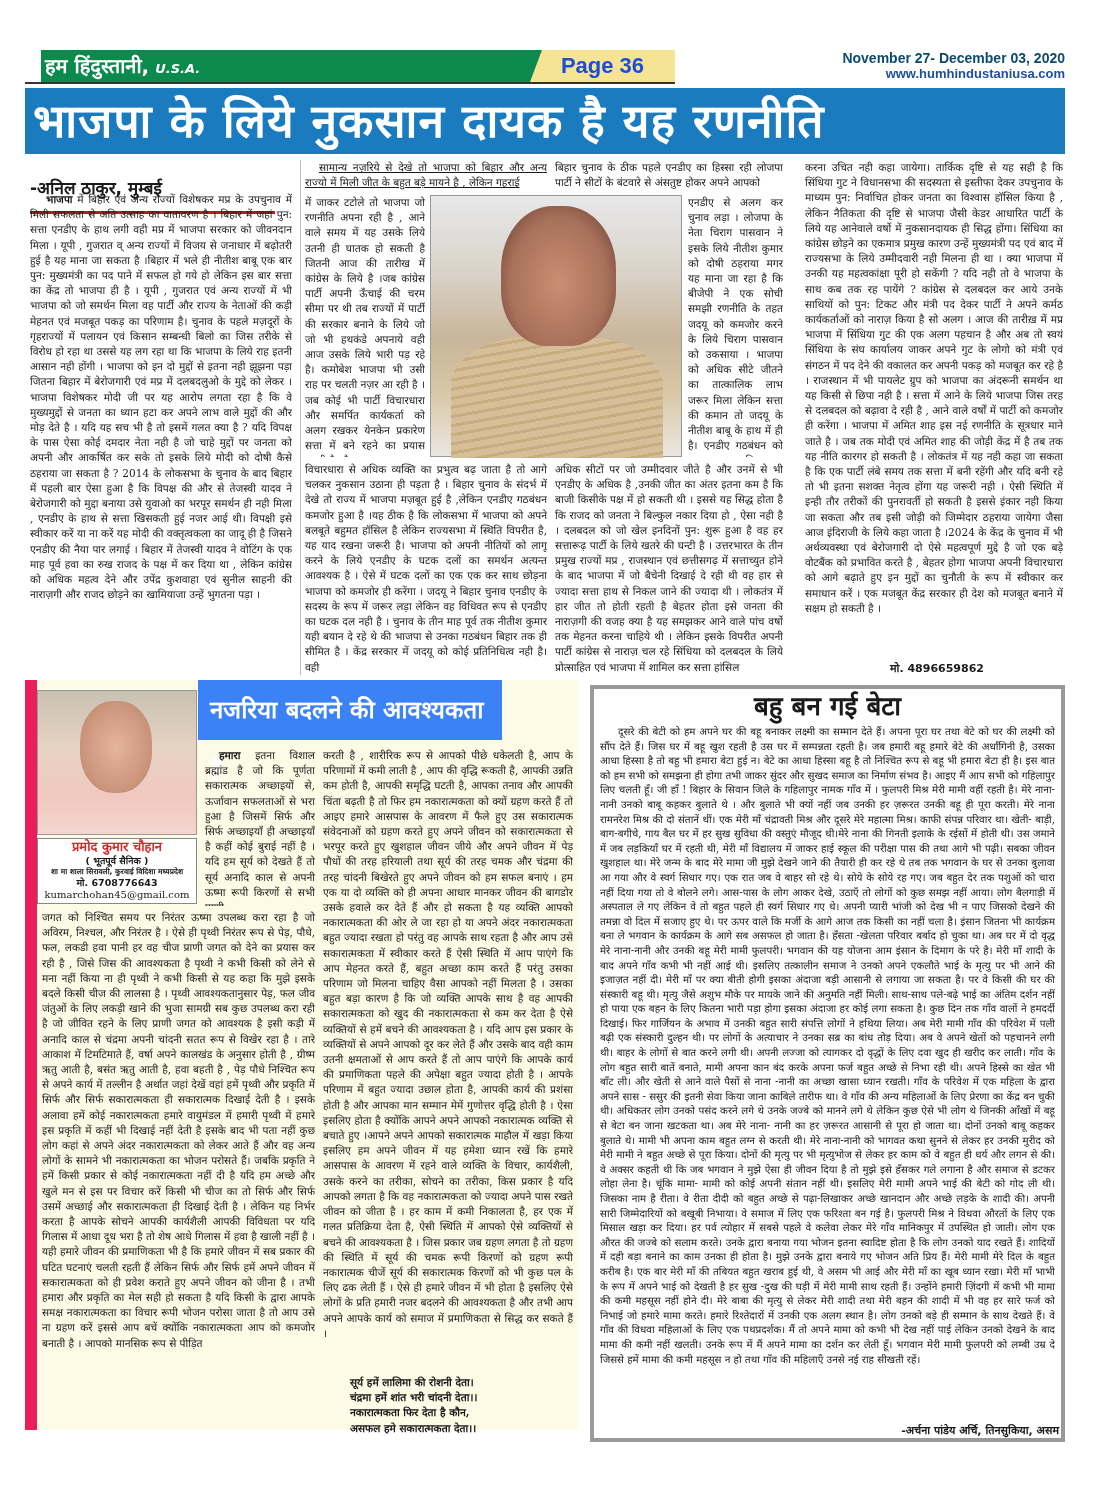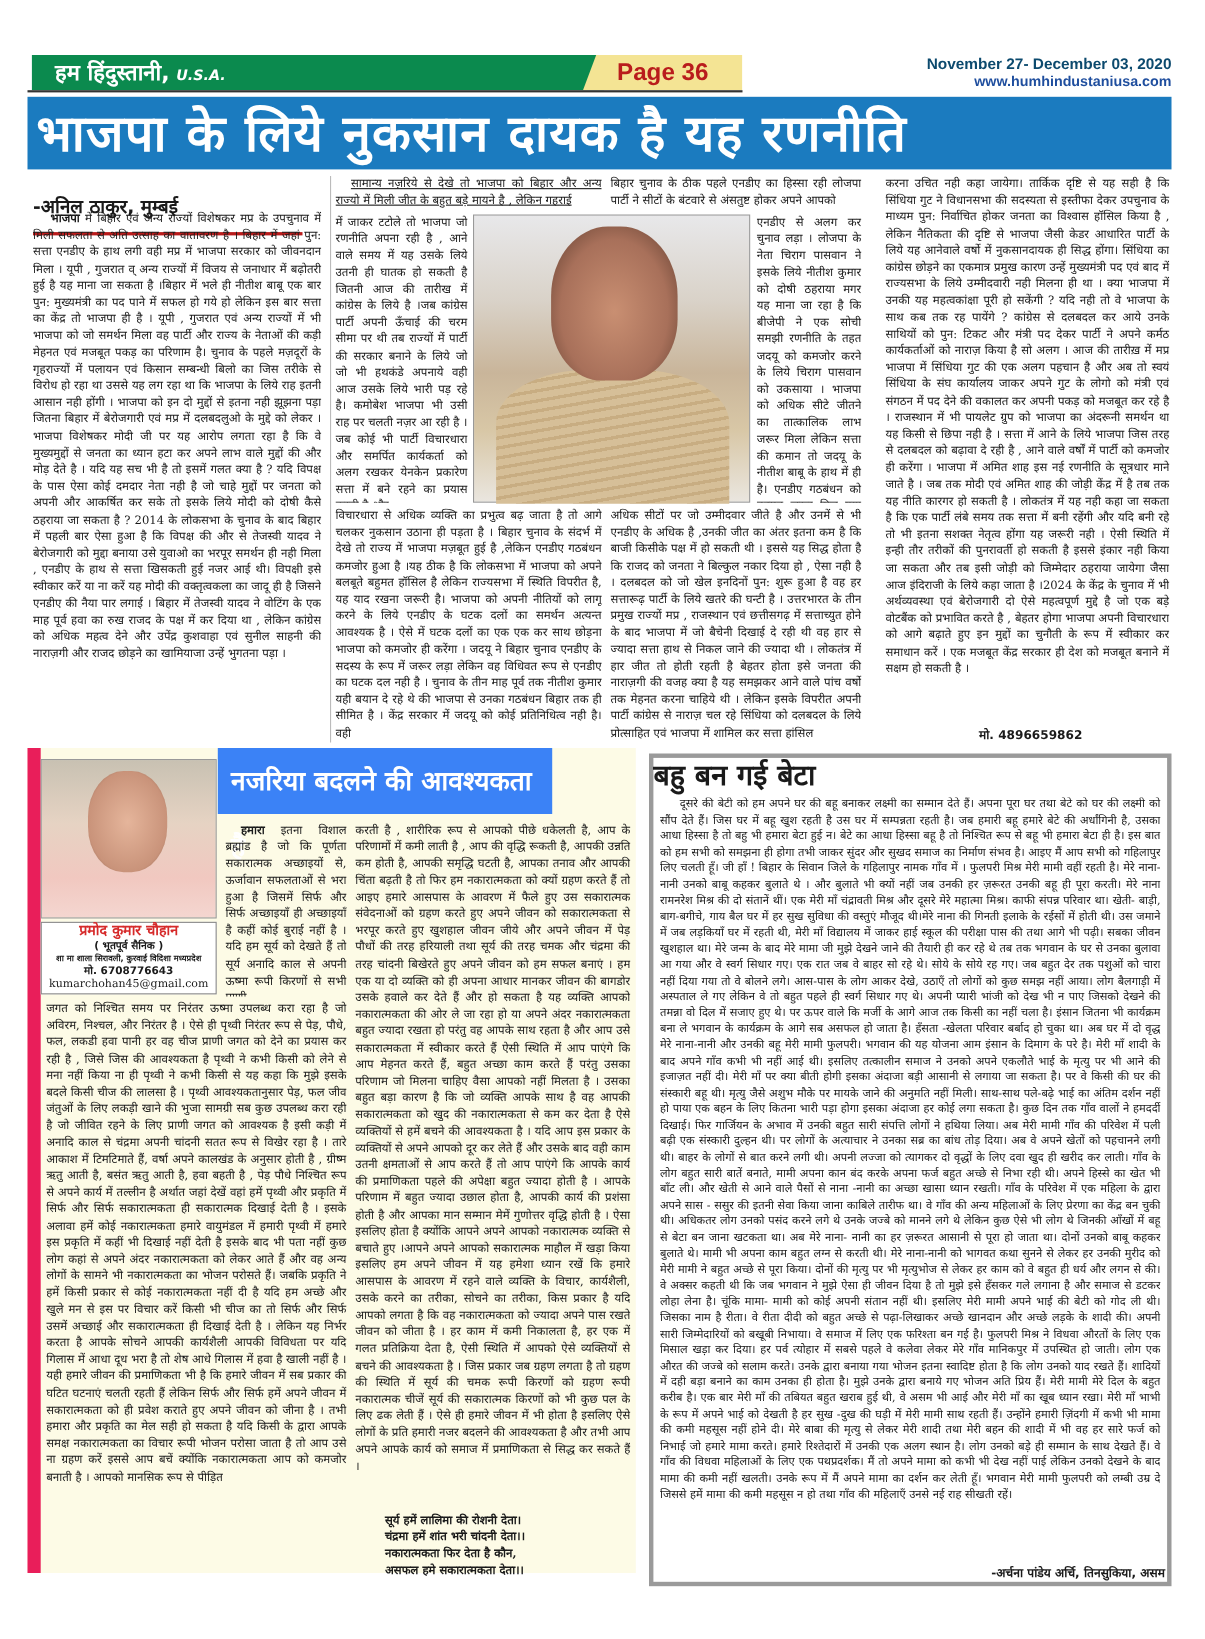--- a/index.html
+++ b/index.html
@@ -1,20 +1,20 @@
 <!DOCTYPE html>
 <html><head>
 <meta charset="utf-8">
 <style>
   * { box-sizing: border-box; margin: 0; padding: 0; }
   body { width: 1095px; height: 1490px; background: #ffffff; font-family: "DejaVu Serif", serif; color: #1a1a1a; overflow: hidden; position: relative; }
   .masthead { position: absolute; left: 25px; top: 50px; width: 1040px; height: 32px; }
-  .mast-green { position: absolute; left: 4px; top: 0; width: 520px; height: 32px; background: #0b8a4e; color: #fff; font-family: "DejaVu Sans", sans-serif; font-weight: bold; font-size: 20px; line-height: 32px; padding-left: 21px; }
+  .mast-green { position: absolute; left: 16px; top: 0; width: 520px; height: 32px; background: #0b8a4e; color: #fff; font-family: "DejaVu Sans", sans-serif; font-weight: bold; font-size: 20px; line-height: 32px; padding-left: 4px; }
   .mast-green .usa { font-style: italic; font-size: 13px; margin-left: 6px; }
-  .mast-page { position: absolute; left: 505px; top: 0; width: 145px; height: 32px; background: #f4e494; clip-path: polygon(12px 0, 100% 0, 100% 100%, 0 100%); font-family: "Liberation Sans", sans-serif; font-weight: bold; font-size: 22px; line-height: 32px; text-align: center; color: #b91c1c; }
+  .mast-page { position: absolute; left: 505px; top: 0; width: 145px; height: 32px; background: #f4e494; clip-path: polygon(12px 0, 100% 0, 100% 100%, 0 100%); font-family: "Liberation Sans", sans-serif; font-weight: bold; font-size: 22px; line-height: 32px; text-align: center; color: #1d4ed8; }
   .mast-rule { position: absolute; left: 0; top: 32px; width: 650px; height: 2px; background: #333; }
   .mast-right { position: absolute; right: 0; top: 0; text-align: right; font-family: "Liberation Sans", sans-serif; font-weight: bold; }
   .mast-date { color: #0c4a6e; font-size: 14px; line-height: 16px; }
   .mast-url { color: #1f4e9e; font-size: 13px; line-height: 16px; }
   .headline { position: absolute; left: 25px; top: 88px; width: 1040px; height: 66px; background: #1b7bbf; color: #fff; font-family: "DejaVu Sans", sans-serif; font-weight: bold; font-size: 46px; line-height: 66px; padding-left: 8px; letter-spacing: 1px; }
   .byline { position: absolute; left: 30px; top: 176px; width: 245px; font-family: "DejaVu Sans", sans-serif; font-weight: bold; font-size: 17px; border-bottom: 3px solid #b91c1c; padding-bottom: 12px; }
   .col { position: absolute; font-size: 10.5px; line-height: 15.2px; text-align: justify; overflow: hidden; }
   .col b { font-weight: bold; }
   .photo-main { position: absolute; left: 430px; top: 195px; width: 252px; height: 262px; background: linear-gradient(180deg, #e8e8ea 0%, #d9d2c8 30%, #c9b59a 55%, #d8c7a6 75%, #eae6df 100%); border: 1px solid #999; }
   .photo-main .face { position: absolute; left: 70px; top: 10px; width: 115px; height: 140px; background: radial-gradient(ellipse at 50% 55%, #c98f72 0%, #a8705a 60%, #5a3a2c 100%); border-radius: 45% 45% 40% 40%; }
@@ -26,21 +26,21 @@
   .author-photo { position: absolute; left: 37px; top: 690px; width: 160px; height: 145px; background: linear-gradient(180deg, #c8c1b2 0%, #e6d3c3 40%, #f1c8c0 75%, #f4d6d0 100%); border: 1px solid #999; }
   .author-photo .face { position: absolute; left: 42px; top: 10px; width: 72px; height: 92px; background: radial-gradient(ellipse at 50% 50%, #e5b59b 0%, #c9937a 70%, #6b4b3a 100%); border-radius: 45%; }
   .author-card { position: absolute; left: 37px; top: 838px; width: 160px; height: 66px; border: 1px solid #888; background: #fff; text-align: center; font-family: "DejaVu Sans", sans-serif; }
   .author-name { color: #d62a2a; font-weight: bold; font-size: 13px; line-height: 16px; }
   .author-role { font-weight: bold; font-size: 9.5px; line-height: 12px; }
   .author-addr { font-size: 7.5px; line-height: 10px; font-weight: bold; }
   .author-mob { font-size: 9.5px; font-weight: bold; line-height: 12px; }
   .author-email { font-family: "DejaVu Serif", serif; font-size: 10px; line-height: 12px; }
   .poem { position: absolute; left: 338px; top: 1375px; font-weight: bold; font-size: 10.5px; line-height: 15.2px; margin-left: 12px; }
   .bahu-box { position: absolute; left: 590px; top: 685px; width: 475px; height: 757px; border: 4px solid #9a9a9a; background: #fff; }
-  .bahu-head { position: absolute; left: 594px; top: 689px; width: 467px; text-align: left; font-family: "DejaVu Sans", sans-serif; font-weight: bold; font-size: 26px; line-height: 34px; }
+  .bahu-head { position: absolute; left: 594px; top: 689px; width: 467px; text-align: center; font-family: "DejaVu Sans", sans-serif; font-weight: bold; font-size: 26px; line-height: 34px; }
   .bahu-sign { position: absolute; right: 36px; top: 1422px; font-family: "DejaVu Sans", sans-serif; font-weight: bold; font-size: 11px; }
   .divider-v { position: absolute; width: 1px; background: #bbb; }
 </style>
 </head>
 <body>
 
 <div class="masthead">
   <div class="mast-green">
     <span>हम हिंदुस्तानी,</span><span class="usa">U.S.A.</span>
   </div>

